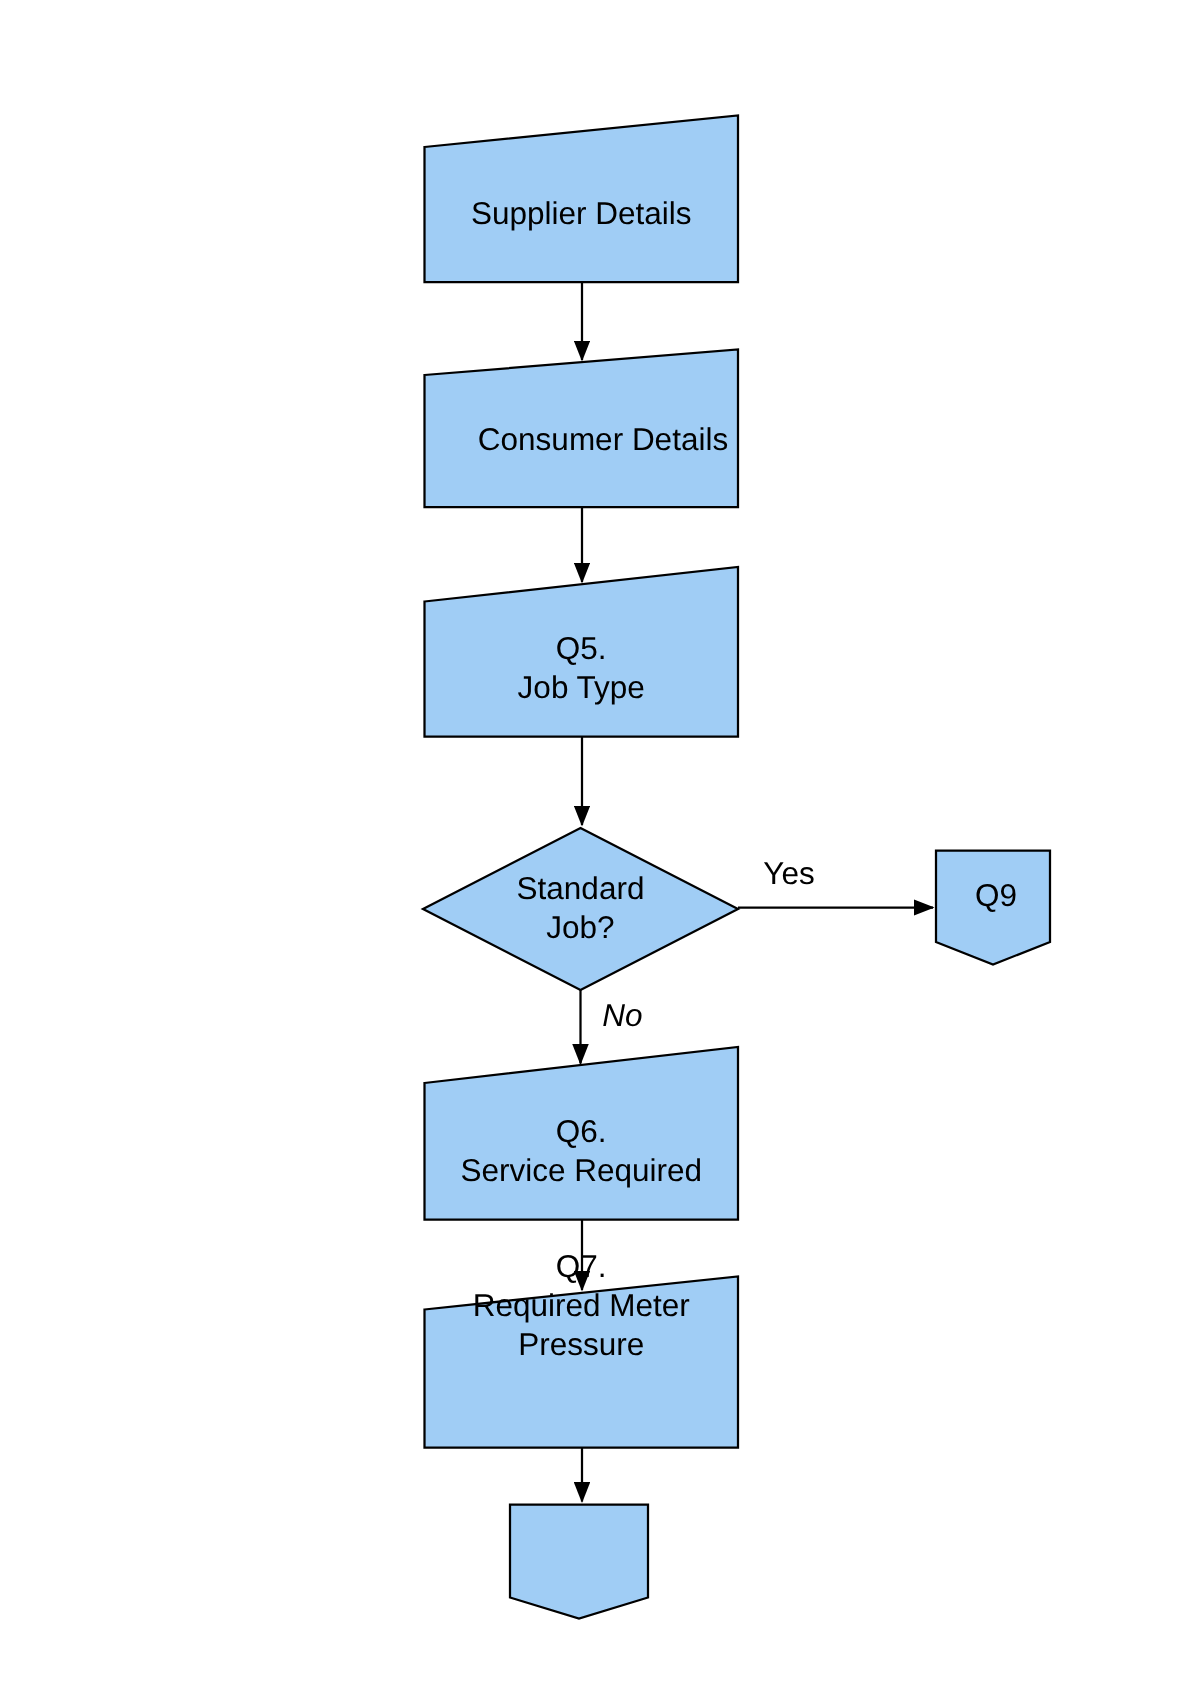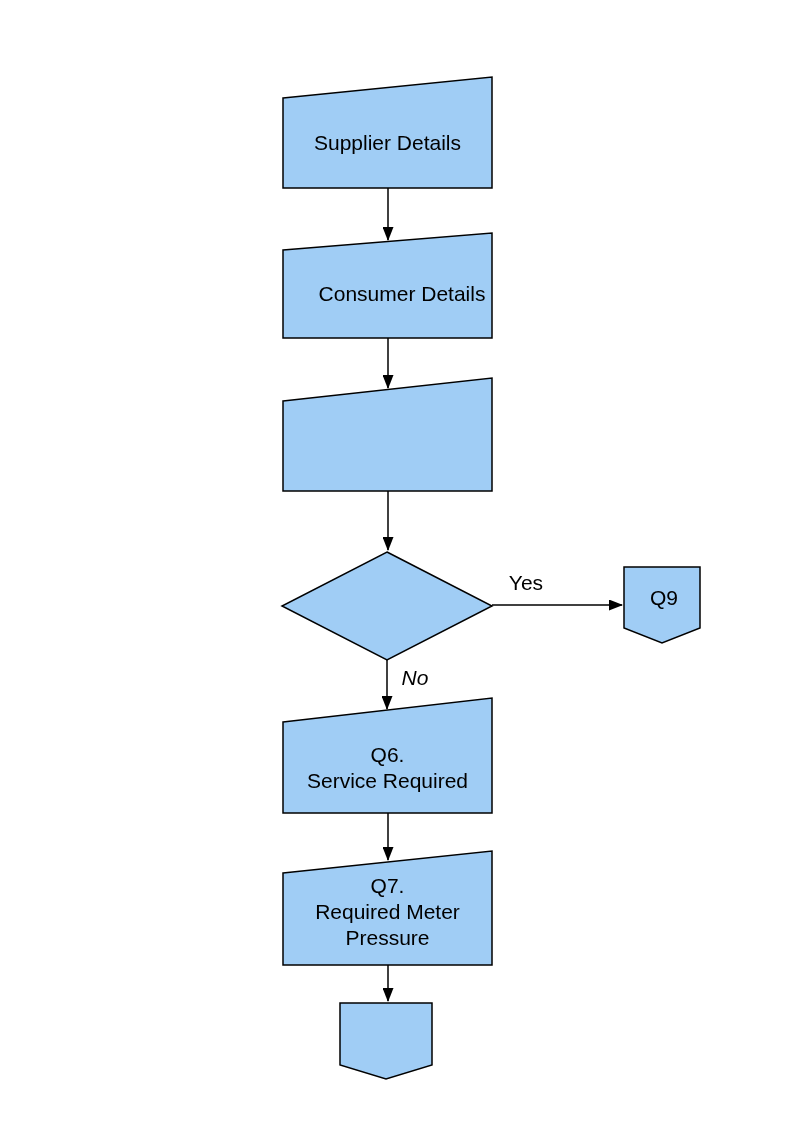--- a/index.html
+++ b/index.html
@@ -69,28 +69,32 @@
     <polygon class="node-shape" points="624,567 700,567 700,628 662,643 624,628" fill="#A0CDF5"></polygon>
     <polygon class="node-shape" points="283,722 492,698 492,813 283,813" fill="#A0CDF5"></polygon>
     <polygon class="node-shape" points="283,873 492,851 492,965 283,965" fill="#A0CDF5"></polygon>
     <polygon class="node-shape" points="340,1003 432,1003 432,1065 386,1079 340,1065" fill="#A0CDF5"></polygon>
   </svg>
 
   <div class="node-label" style="left:283px; top:98px; width:209px; height:90px;">Supplier Details</div>
 
   <div class="node-label" style="left:283px; top:250px; width:238px; height:88px;">Consumer Details</div>
 
+  <div class="node-label" style="left:283px; top:401px; width:209px; height:90px;">Q5.
+Job Type</div>
 
+  <div class="node-label" style="left:282px; top:552px; width:210px; height:108px;">Standard
+Job?</div>
 
   <div class="node-label" style="left:624px; top:567px; width:80px; height:61px;">Q9</div>
 
   <div class="node-label" style="left:283px; top:722px; width:209px; height:91px;">Q6.
 Service Required</div>
 
-  <div class="node-label" style="left:283px; top:866px; width:209px; height:92px;">Q7.
+  <div class="node-label" style="left:283px; top:825px; width:209px; height:92px;">Q7.
 Required Meter
 Pressure</div>
 
 
   <div class="edge-label" style="left:491px; top:570px; width:70px; height:26px;">Yes</div>
 
   <div class="edge-label" style="left:393px; top:665px; width:44px; height:26px;font-style:italic;">No</div>
 
 </div>
 

